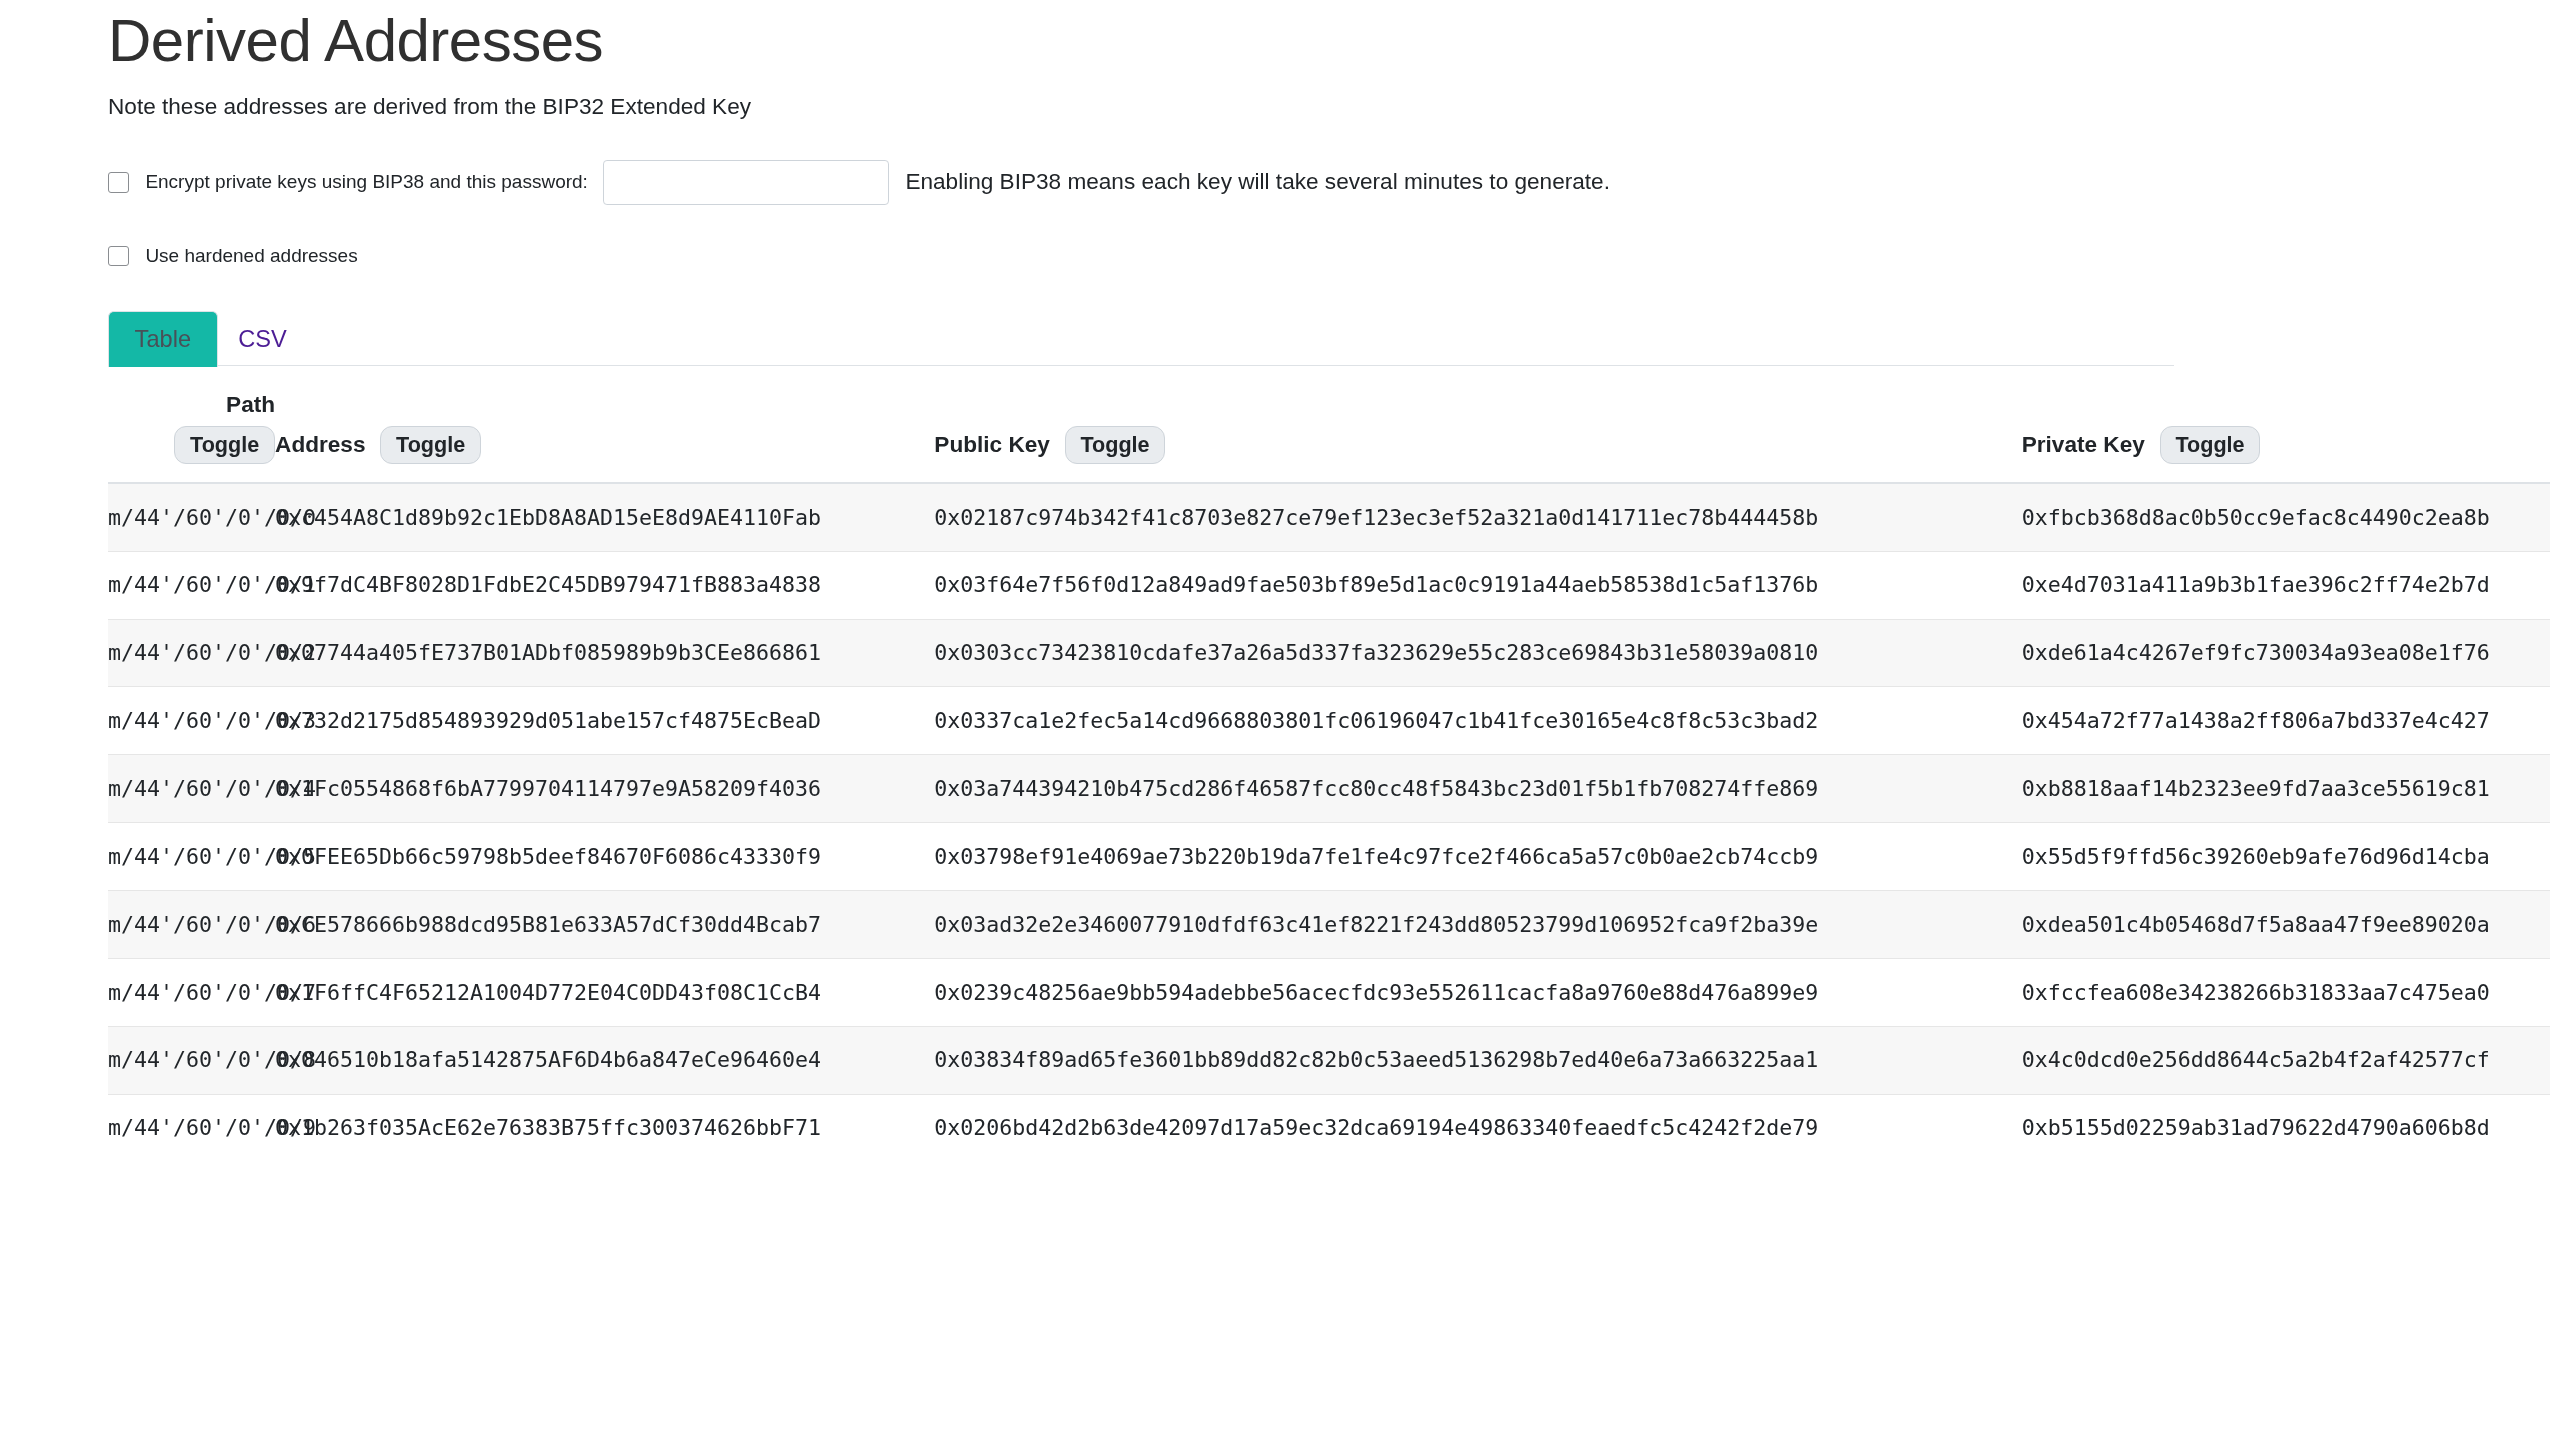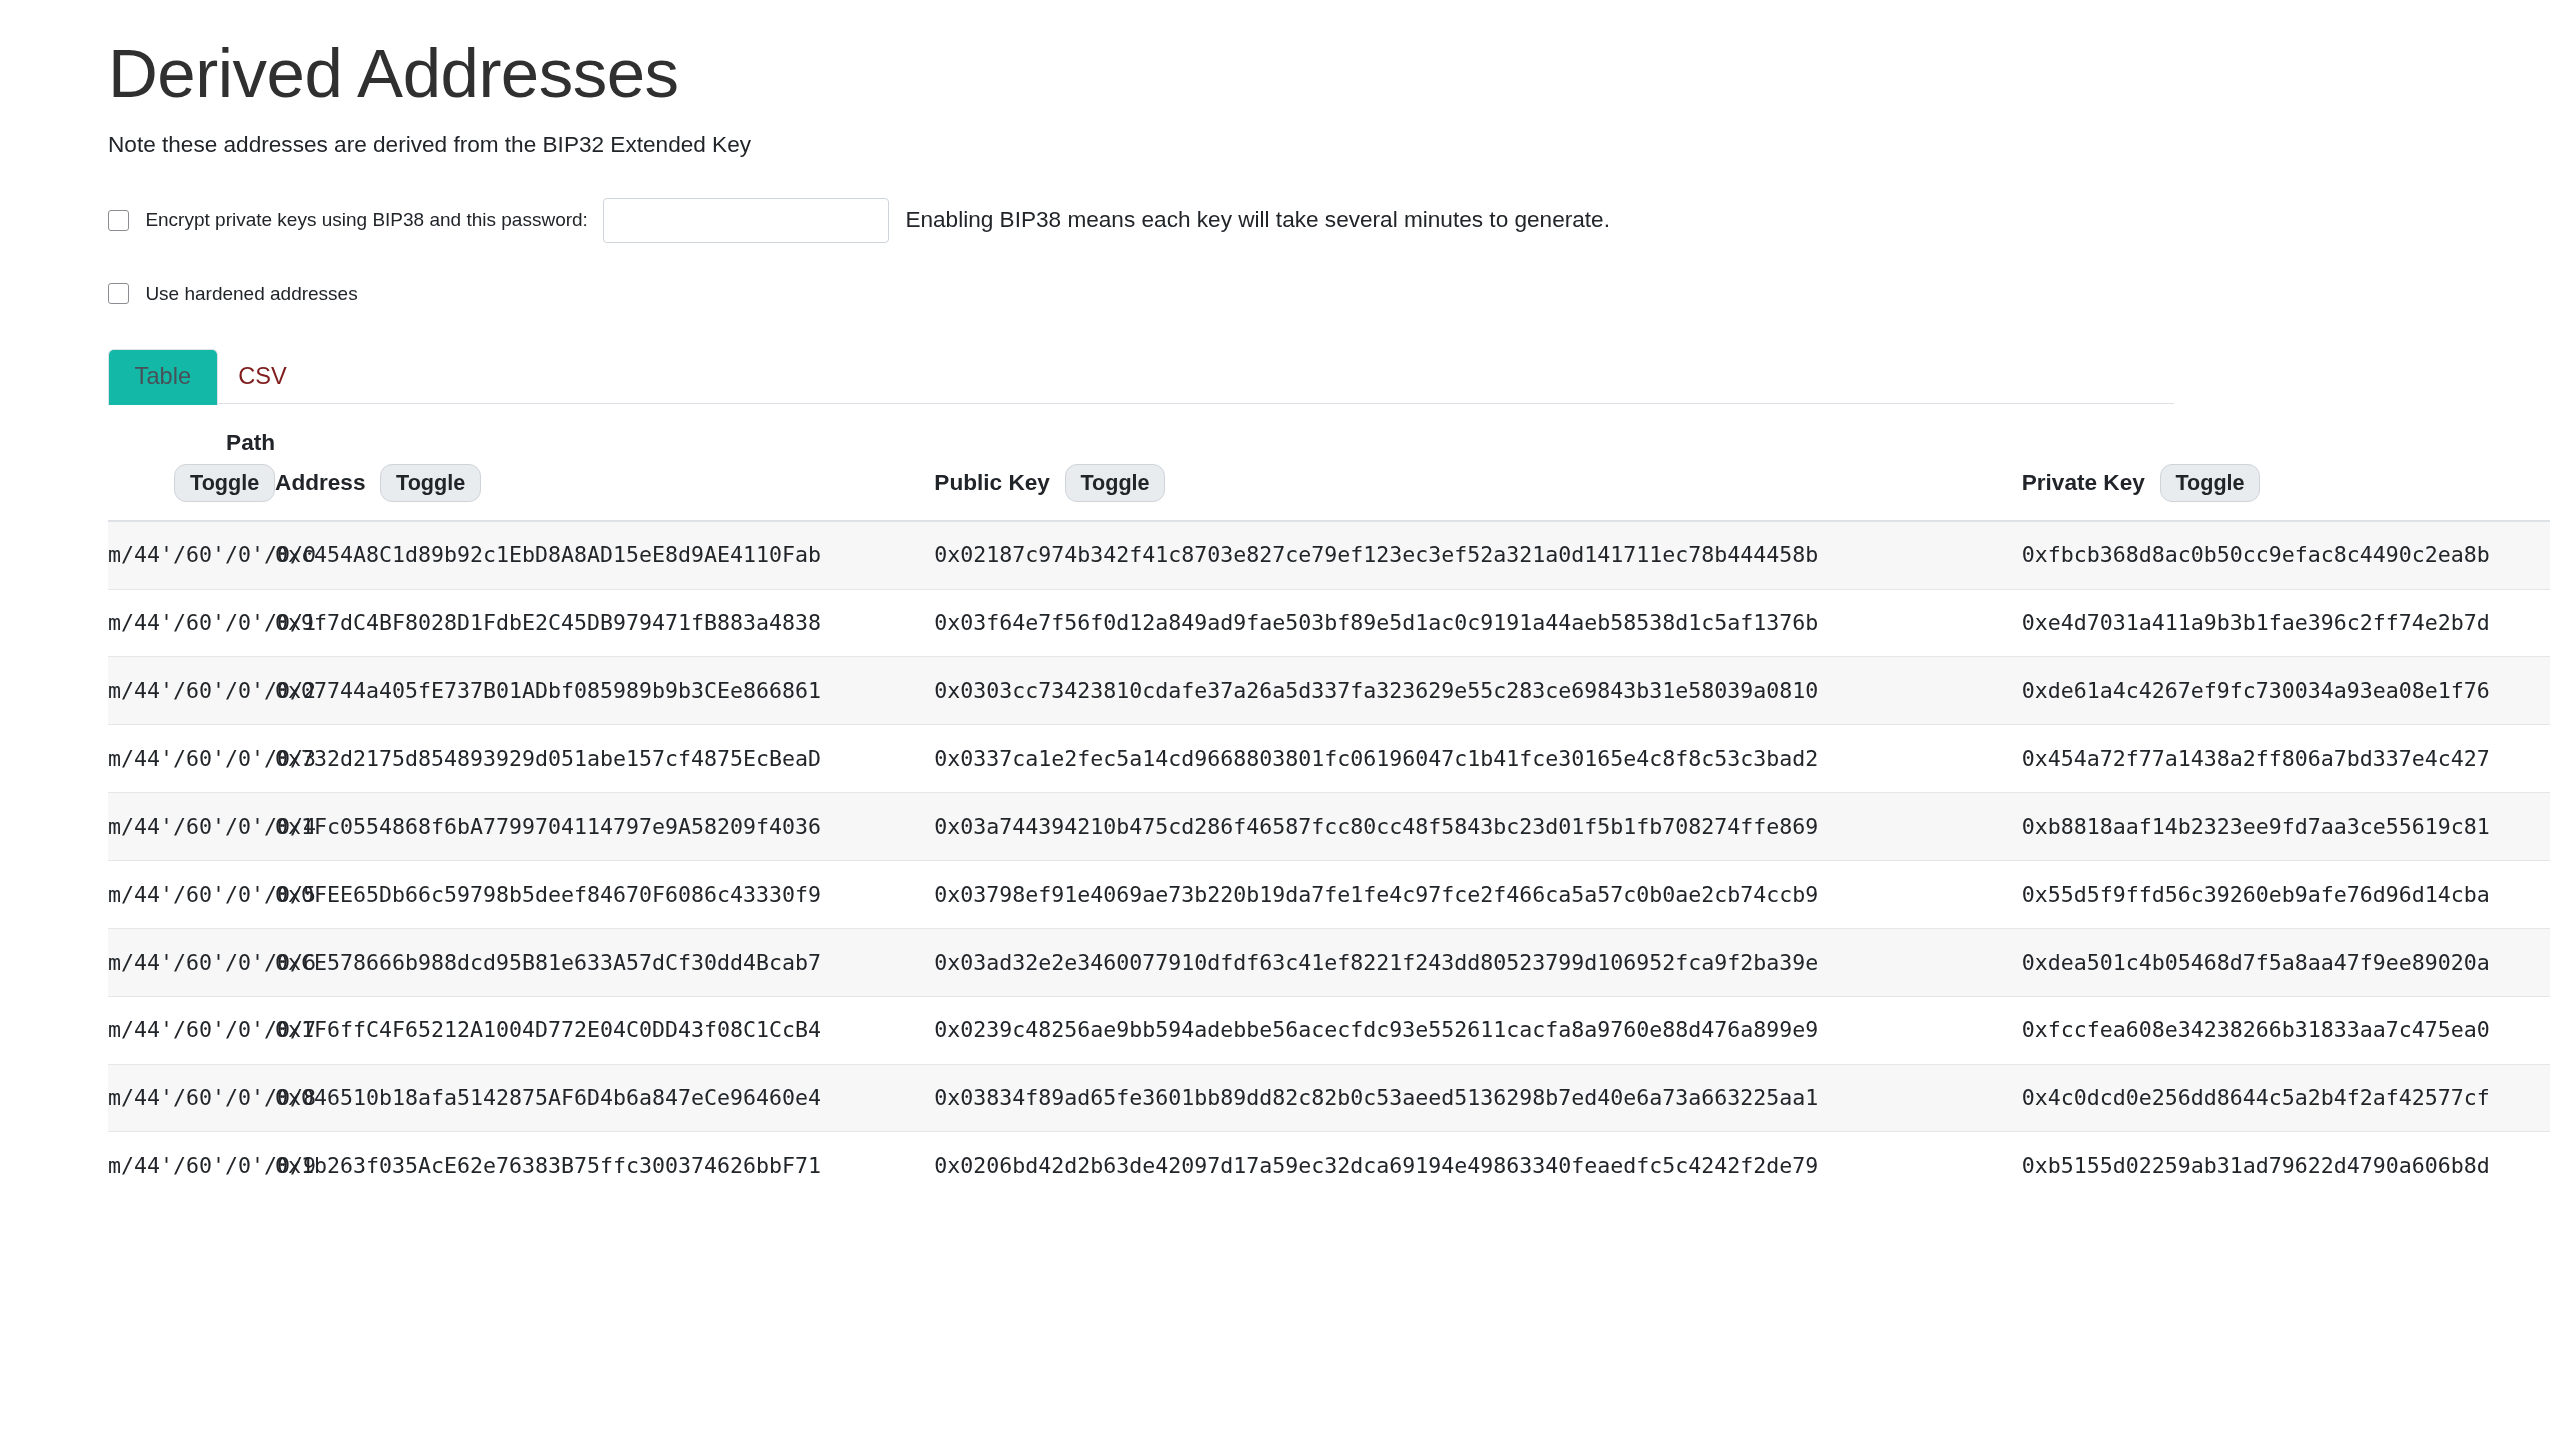--- a/index.html
+++ b/index.html
@@ -18,26 +18,26 @@
   .page {
     position: relative;
     width: 2550px;
     height: 1454px;
     padding: 0 0 0 108px;
     overflow: hidden;
   }
 
   
   .page-title {
-    font-size: 69px;
+    font-size: 60px;
     line-height: 1.1;
     font-weight: 500;
     color: #303030;
     margin: 0;
-    padding-top: 36px;
+    padding-top: 8px;
     letter-spacing: -0.5px;
   }
   .page-note {
     font-size: 22.6px;
     line-height: 1.5;
     color: #212529;
     margin: 16px 0 0 0;
   }
 
   
@@ -100,21 +100,21 @@
     border-radius: 5.9px 5.9px 0 0;
     margin-bottom: -1.5px;
     background: transparent;
     text-decoration: none;
   }
   .tab.active {
     color: #495057;
     background: #14b8a6;
     border-color: #dee2e6 #dee2e6 #fff;
   }
-  .tab-csv { color: #7f1d1d; padding-left: 19.7px; padding-right: 19.7px; }
+  .tab-csv { color: #4c1d95; padding-left: 19.7px; padding-right: 19.7px; }
 
   
   table.addr-table {
     border-collapse: collapse;
     table-layout: fixed;
     width: 2519px;
     margin-top: 25.6px;
     margin-left: 0;
   }
   table.addr-table th {

